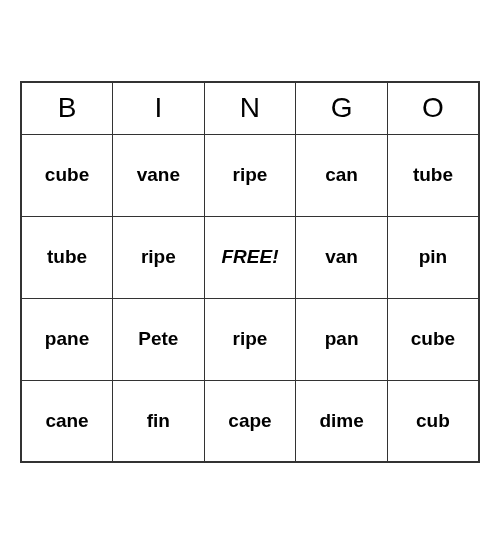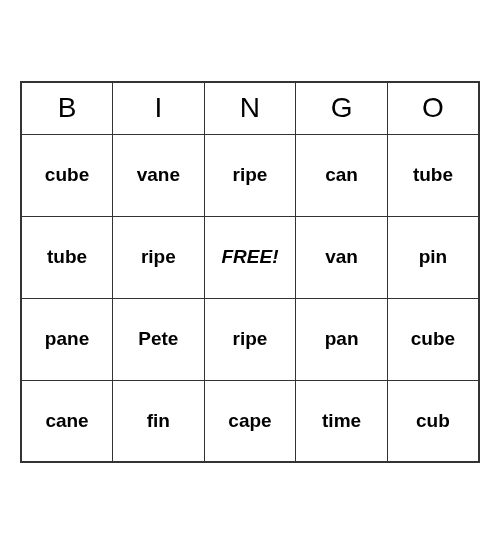--- a/index.html
+++ b/index.html
@@ -85,17 +85,17 @@
         <td>pane</td>
         <td>Pete</td>
         <td>ripe</td>
         <td>pan</td>
         <td>cube</td>
       </tr>
       <tr>
         <td>cane</td>
         <td>fin</td>
         <td>cape</td>
-        <td>time</td>
+        <td>dime</td>
         <td>cub</td>
       </tr>
     </tbody>
 </table>
 
 </body></html>

